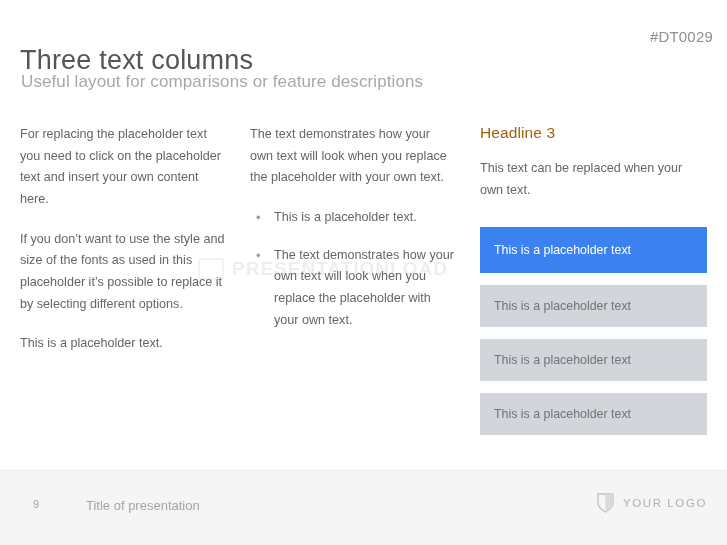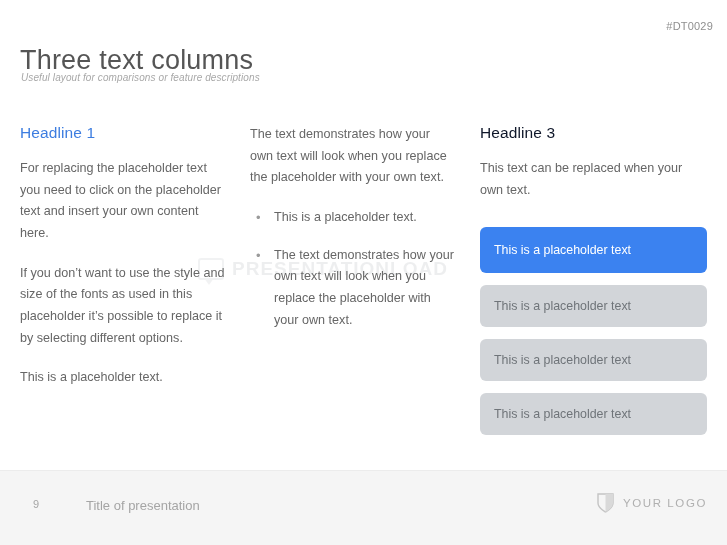--- a/index.html
+++ b/index.html
@@ -17,45 +17,44 @@
     position: relative;
     width: 727px;
     height: 545px;
     background: #ffffff;
     box-sizing: border-box;
     overflow: hidden;
   }
   
   .doc-code {
     position: absolute;
-    top: 20px;
+    top: 28px;
     right: 14px;
-    font-size: 11px;
+    font-size: 15px;
     color: #8f8f8f;
     letter-spacing: 0.2px;
   }
   
   .title {
     position: absolute;
     left: 20px;
     top: 27px;
     font-size: 27px;
     color: #555555;
     font-weight: normal;
     letter-spacing: 0.2px;
   }
   .subtitle {
     position: absolute;
     left: 21px;
     top: 72px;
-    font-size: 10px;
+    font-size: 17px;
     color: #a8a8a8;
     font-weight: normal;
     letter-spacing: 0.1px;
-    font-style: italic;
   }
   
   .columns {
     position: absolute;
     left: 20px;
     top: 124px;
     width: 690px;
     display: flex;
     gap: 0px;
   }
@@ -64,21 +63,21 @@
     box-sizing: border-box;
     padding-right: 24px;
   }
   .col-head {
     font-size: 15.5px;
     color: #3d7de0;
     margin: 0 0 16px 0;
     font-weight: normal;
     letter-spacing: 0.1px;
   }
-  .col-head.c3 { color: #0f172a; }
+  .col-head.c3 { color: #a16207; }
   .para {
     font-size: 12.6px;
     line-height: 1.72;
     color: #666666;
     margin: 0 0 18px 0;
   }
   .para:last-child { margin-bottom: 0; }
   ul.bullets {
     list-style: none;
     margin: 12px 0 0 0;
@@ -100,21 +99,21 @@
     color: #9a9a9a;
     font-size: 13px;
   }
   
   .boxes {
     margin-top: 26px;
   }
   .box {
     height: 42px;
     line-height: 42px;
-    border-radius: 6px;
+    border-radius: 0;
     background: #d2d5d9;
     color: #6f7479;
     font-size: 12.4px;
     padding-left: 14px;
     margin-bottom: 12px;
     box-sizing: border-box;
     width: 227px;
   }
   .box.active {
     background: #3b82f0;
@@ -212,21 +211,20 @@
 <div class="slide">
 
   <div class="doc-code">#DT0029</div>
 
   <h1 class="title">Three text columns</h1>
   <div class="subtitle">Useful layout for comparisons or feature descriptions</div>
 
   <div class="columns">
 
     <div class="col">
-      <div class="col-head">Headline 1</div>
       <p class="para">For replacing the placeholder text you need to click on the placeholder text and insert your own content here.</p>
       <p class="para">If you don’t want to use the style and size of the fonts as used in this placeholder it’s possible to replace it by selecting different options.</p>
       <p class="para">This is a placeholder text.</p>
     </div>
 
     <div class="col">
       <p class="para">The text demonstrates how your own text will look when you replace the placeholder with your own text.</p>
       <ul class="bullets">
         <li>This is a placeholder text.</li>
         <li>The text demonstrates how your own text will look when you replace the placeholder with your own text.</li>

